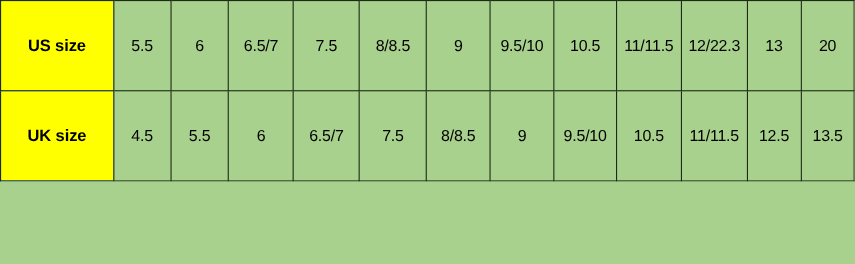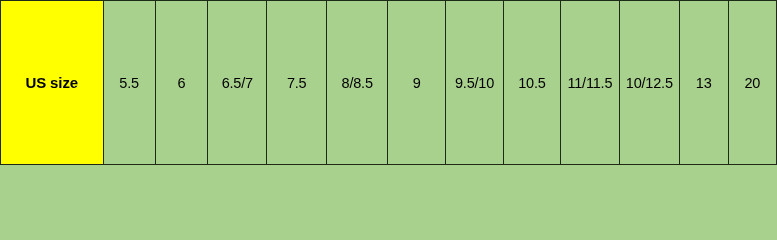--- a/index.html
+++ b/index.html
@@ -70,18 +70,35 @@
       </td>
       <td class="cell">5.5</td>
       <td class="cell">6</td>
       <td class="cell">6.5/7</td>
       <td class="cell">7.5</td>
       <td class="cell">8/8.5</td>
       <td class="cell">9</td>
       <td class="cell">9.5/10</td>
       <td class="cell">10.5</td>
       <td class="cell">11/11.5</td>
-      <td class="cell">10/12.5</td>
+      <td class="cell">12/22.3</td>
       <td class="cell">13</td>
       <td class="cell">20</td>
+    </tr>
+    <tr>
+      <td class="row-label">
+        <span class="label-line">UK size</span>
+      </td>
+      <td class="cell">4.5</td>
+      <td class="cell">5.5</td>
+      <td class="cell">6</td>
+      <td class="cell">6.5/7</td>
+      <td class="cell">7.5</td>
+      <td class="cell">8/8.5</td>
+      <td class="cell">9</td>
+      <td class="cell">9.5/10</td>
+      <td class="cell">10.5</td>
+      <td class="cell">11/11.5</td>
+      <td class="cell">12.5</td>
+      <td class="cell">13.5</td>
     </tr>
   </tbody>
 </table>
 
 </body></html>

